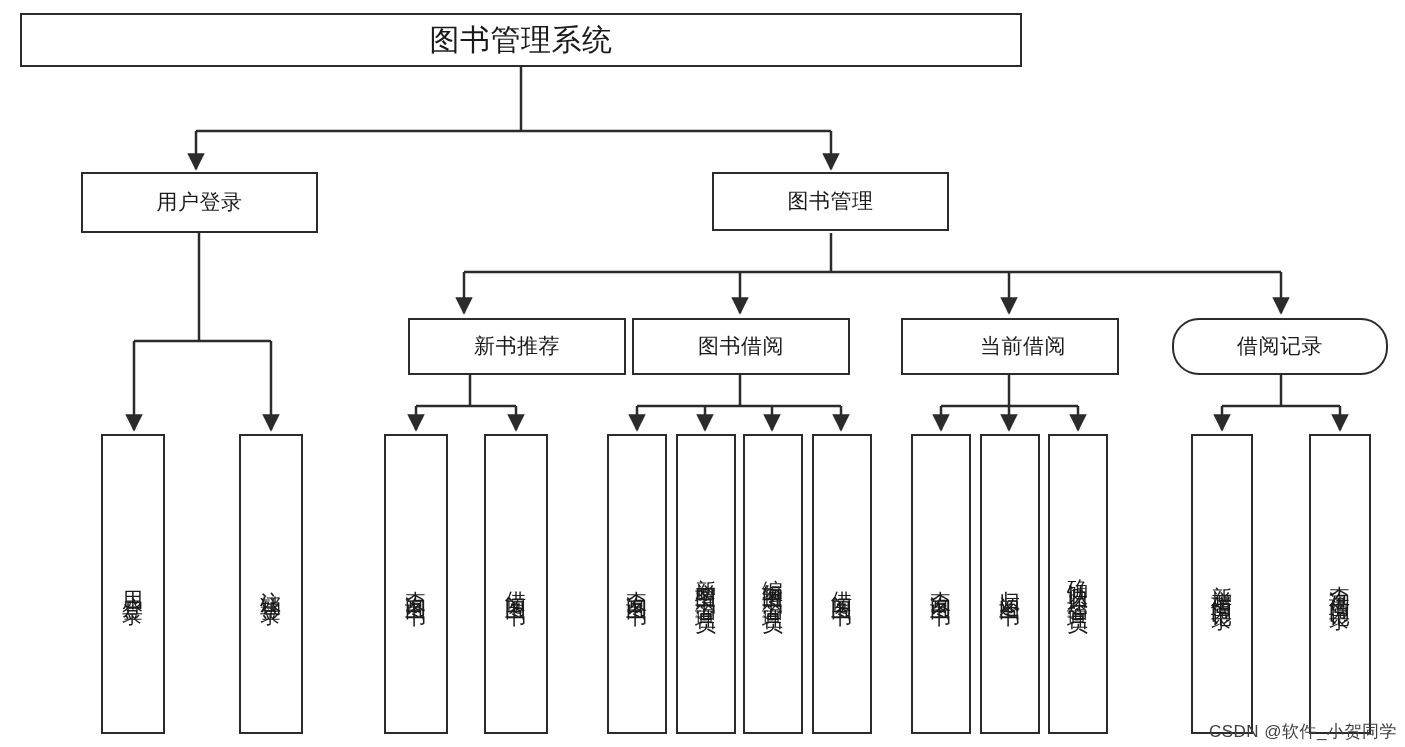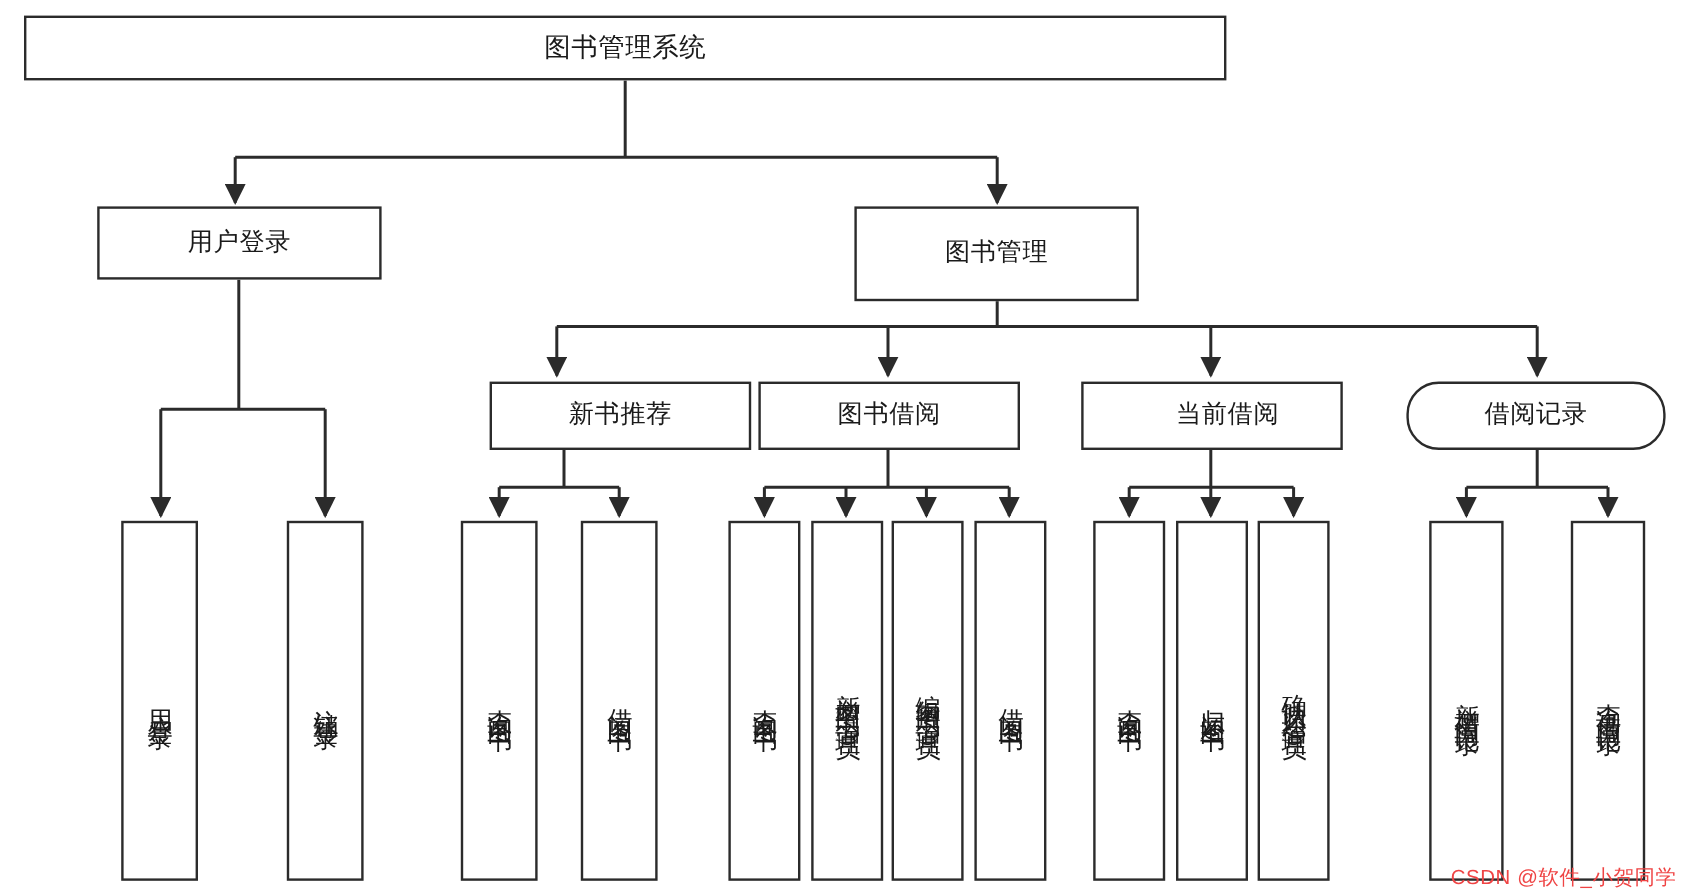--- a/index.html
+++ b/index.html
@@ -35,21 +35,21 @@
     justify-content: center;
     z-index: 2;
   }
   .node-label {
     font-size: 21px;
     color: #1a1a1a;
     line-height: 1.15;
     letter-spacing: 0.5px;
     white-space: nowrap;
   }
-  .node.root .node-label { font-size: 22px; }
+  .node.root .node-label { font-size: 30px; }
   .node.vertical {
     align-items: flex-start;
     justify-content: center;
     padding-top: 0;
   }
   .node.vertical .node-label {
     writing-mode: vertical-rl;
     text-orientation: upright;
     font-size: 21px;
     letter-spacing: 5px;
@@ -60,21 +60,21 @@
     margin-top: 88px;
   }
   .node.vertical.top .node-label {
     margin-top: 8px;
   }
   .watermark {
     position: absolute;
     right: 8px;
     bottom: 4px;
     font-size: 17px;
-    color: #ef4444;
+    color: #404040;
     letter-spacing: 0.5px;
     white-space: nowrap;
     z-index: 5;
   }
 </style>
 </head>
 <body>
 
 <div id="canvas">
 
@@ -128,21 +128,21 @@
     </g>
   </svg>
 
   <div class="node root" style="left:20px; top:13px; width:1002px; height:54px;">
     <span class="node-label">图书管理系统</span>
   </div>
 
   <div class="node" style="left:81px; top:172px; width:237px; height:61px;">
     <span class="node-label">用户登录</span>
   </div>
-  <div class="node" style="left:712px; top:172px; width:237px; height:79px;">
+  <div class="node" style="left:712px; top:172px; width:237px; height:59px;">
     <span class="node-label">图书管理</span>
   </div>
 
   <div class="node" style="left:361px; top:318px; width:218px; height:57px;margin-left:47px;">
     <span class="node-label">新书推荐</span>
   </div>
   <div class="node" style="left:632px; top:318px; width:218px; height:57px;text-align:center;">
     <span class="node-label">图书借阅</span>
   </div>
   <div class="node" style="left:901px; top:318px; width:218px; height:57px;padding-left:26px;">

